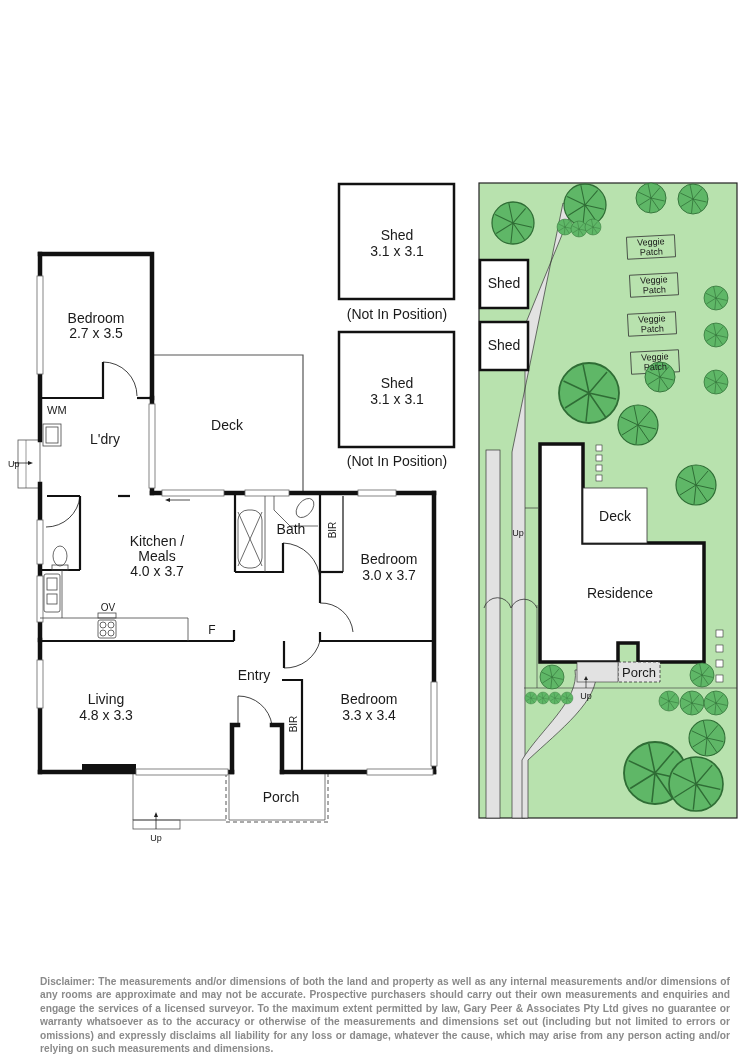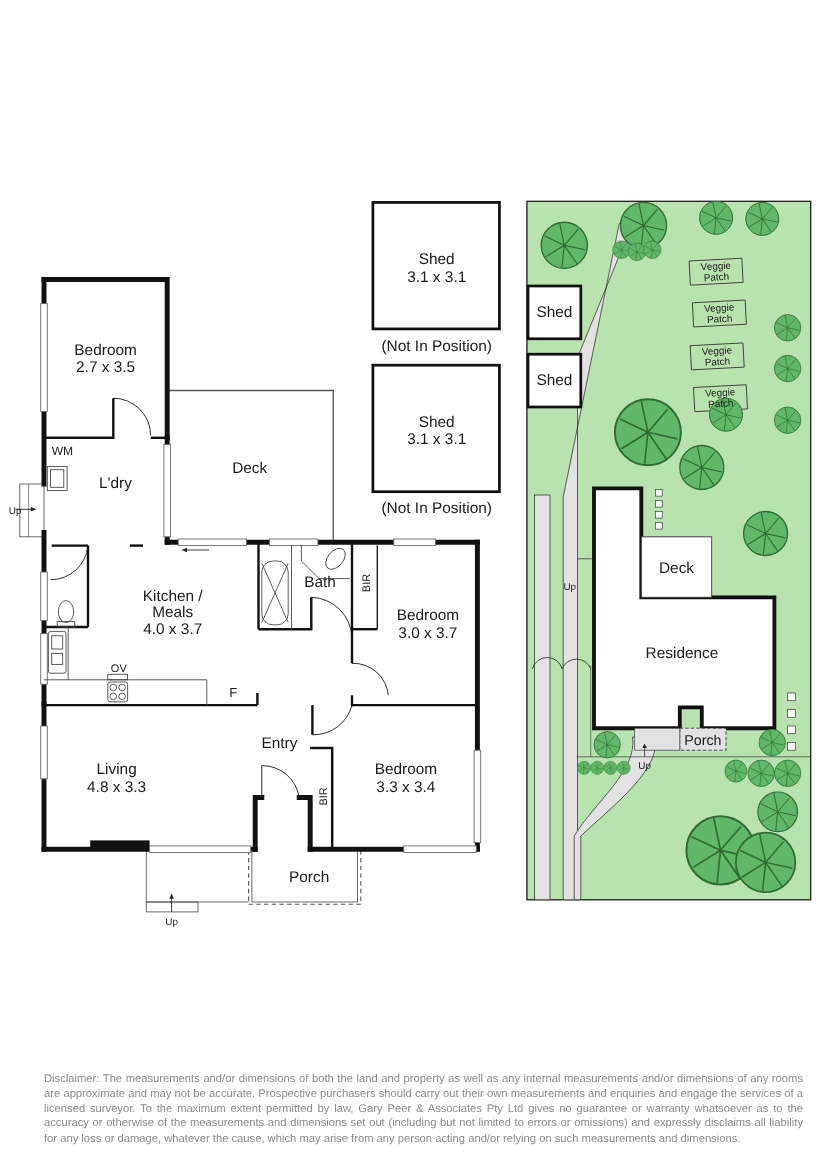--- a/index.html
+++ b/index.html
@@ -1,19 +1,19 @@
 <!DOCTYPE html>
 <html><head>
 <meta charset="utf-8">
 <style>
   html,body{margin:0;padding:0;background:#ffffff;}
   body{width:750px;height:1060px;position:relative;overflow:hidden;font-family:"Liberation Sans",sans-serif;}
   #plan{position:absolute;left:0;top:0;width:750px;height:1060px;}
   .lbl{font-family:"Liberation Sans",sans-serif;fill:#1a1a1a;}
-  .disclaimer{position:absolute;left:40px;top:975px;width:690px;font-size:10.2px;line-height:13.4px;color:#8a8a8a;text-align:justify;font-family:"Liberation Sans",sans-serif;}
+  .disclaimer{position:absolute;left:40px;top:975px;width:690px;font-size:10.2px;line-height:13.4px;color:#8a8a8a;text-align:justify;font-family:"Liberation Sans",sans-serif;font-weight:bold;}
 </style>
 </head>
 <body>
 
 <svg id="plan" viewBox="0 0 750 1060" xmlns="http://www.w3.org/2000/svg">
   <defs>
     <g id="tree">
       <circle r="1" fill="#5fb767" stroke="#2f6d35" stroke-width="0.06"></circle>
       <path d="M0 0 L0.9 0.2 M0 0 L0.6 -0.7 M0 0 L-0.2 -0.95 M0 0 L-0.85 -0.4 M0 0 L-0.8 0.5 M0 0 L-0.1 0.95 M0 0 L0.55 0.8" stroke="#2f6d35" stroke-width="0.05" fill="none"></path>
     </g>

